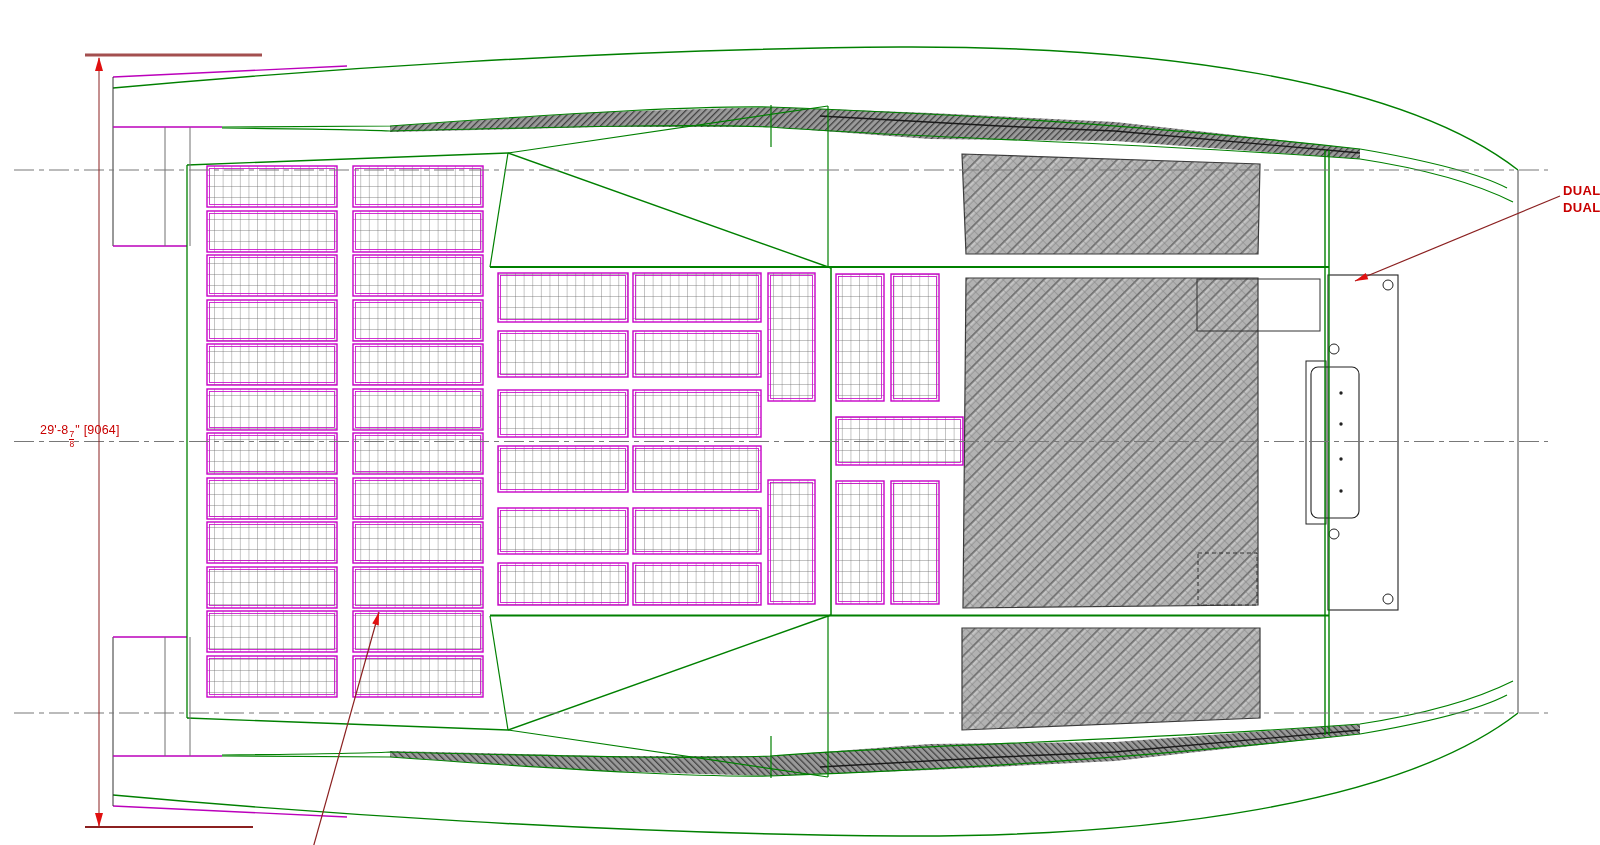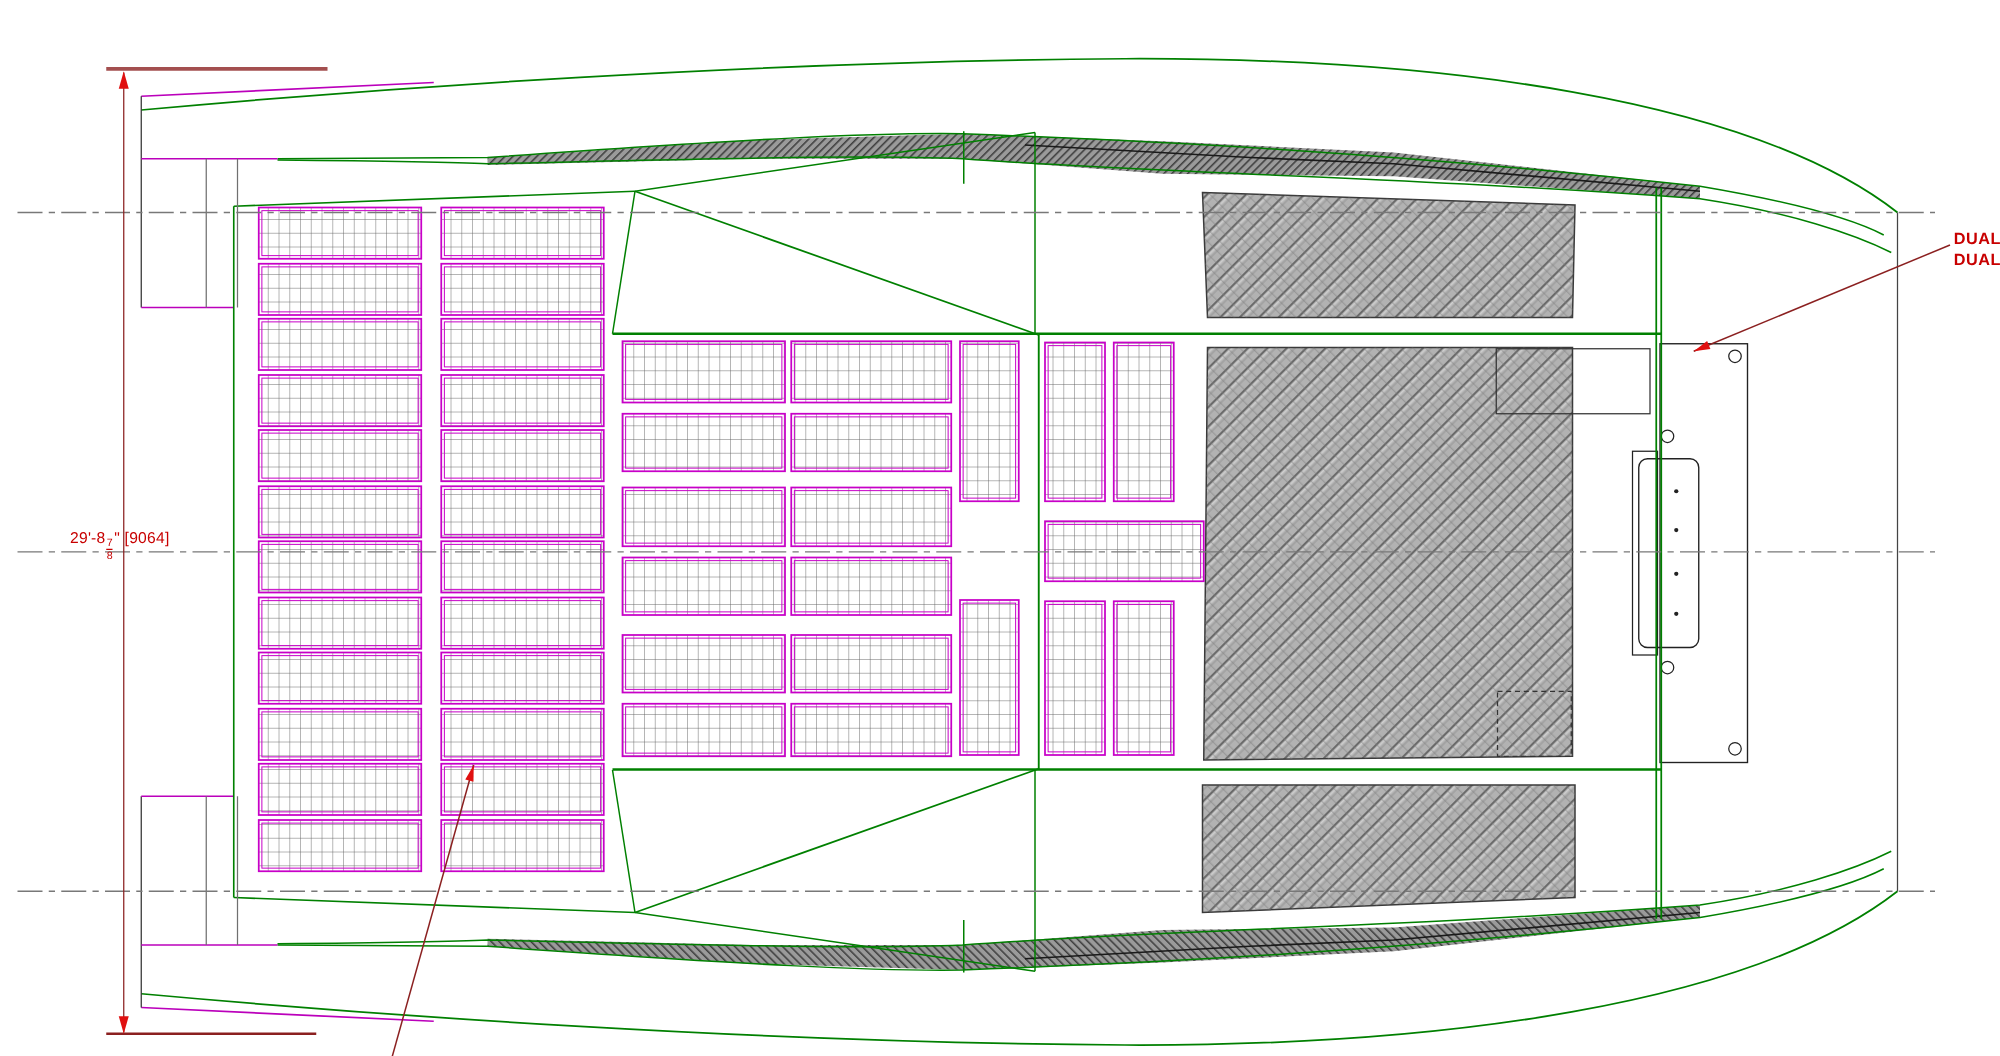--- a/index.html
+++ b/index.html
@@ -1,19 +1,19 @@
 <!DOCTYPE html>
 <html><head>
 <meta charset="utf-8">
 <style>
   html,body{margin:0;padding:0;background:#fff;}
   #stage{position:relative;width:1600px;height:845px;overflow:hidden;background:#fff;
          font-family:"Liberation Sans",sans-serif;}
   #cad-svg{position:absolute;left:0;top:0;}
-  .dim-label{position:absolute;left:56px;top:423px;color:#C80000;
+  .dim-label{position:absolute;left:40px;top:423px;color:#C80000;
              font-size:12.5px;white-space:nowrap;letter-spacing:.2px;}
   .dim-label .frac{display:inline-flex;flex-direction:column;align-items:center;
              font-size:8.5px;line-height:1;vertical-align:-3px;margin:0 1px;}
   .dim-label .frac .den{border-top:1px solid #C80000;}
   .callout-label{position:absolute;left:1563px;top:183px;color:#C80000;
              font-size:13px;font-weight:bold;line-height:1.3;letter-spacing:.4px;
              white-space:nowrap;text-align:right;}
 </style>
 </head>
 <body>

